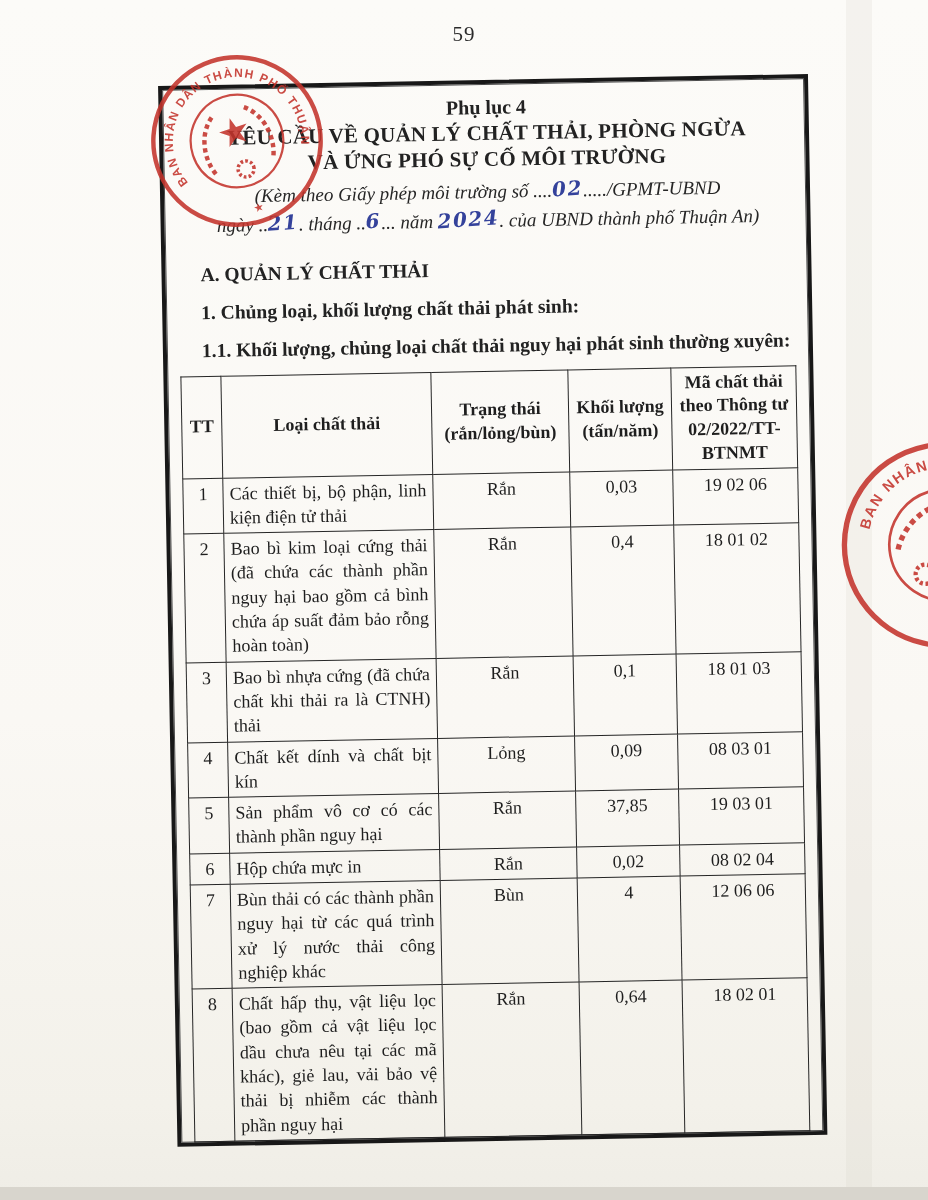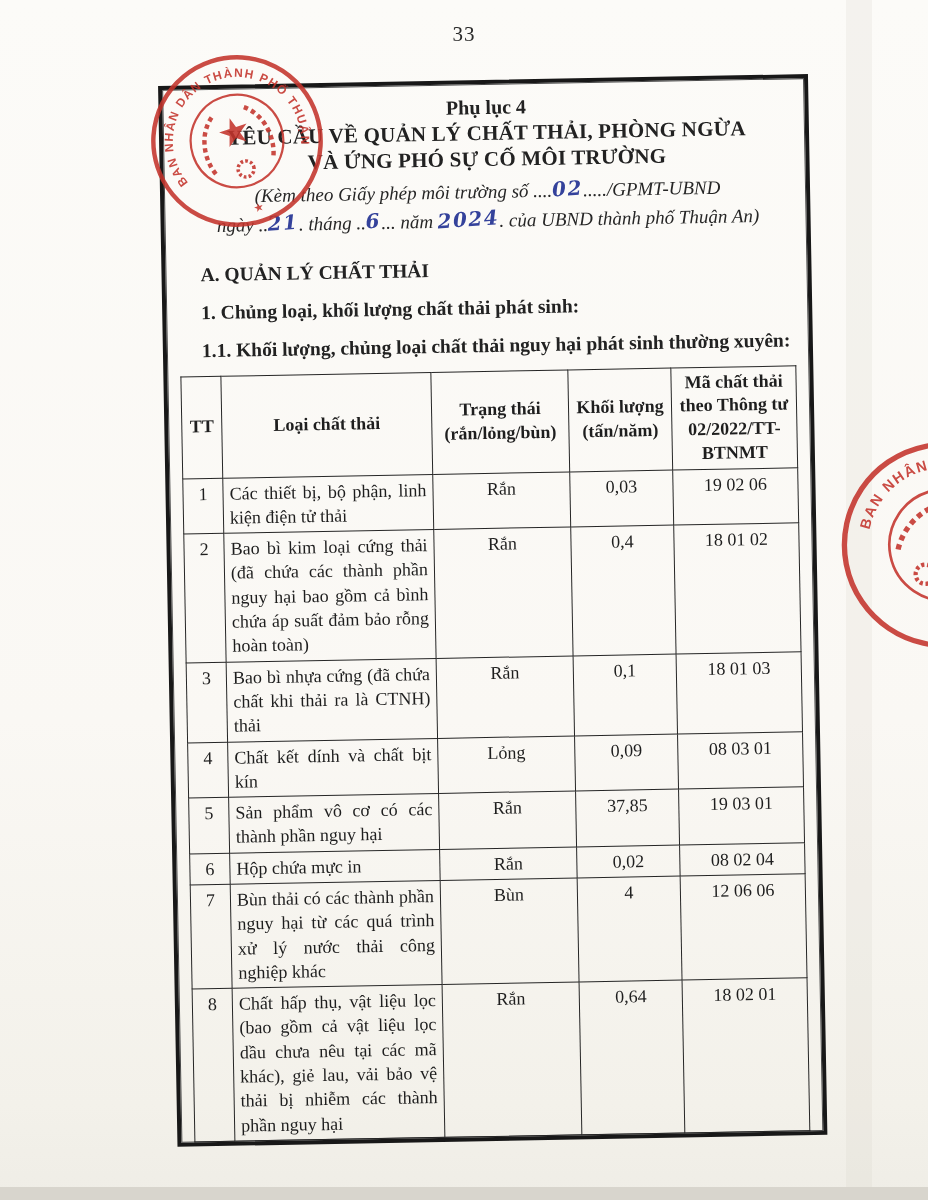--- a/index.html
+++ b/index.html
@@ -55,21 +55,21 @@
   .stamp{position:absolute;pointer-events:none;opacity:0.88;}
   .stamp-topleft{left:148px;top:52px;width:178px;height:178px;transform:rotate(-18deg);}
   .stamp-right{left:838px;top:438px;width:214px;height:214px;transform:rotate(34deg);}
 </style>
 </head>
 <body>
 
 <div class="scan-side-band"></div>
 <div class="scan-bottom-strip"></div>
 
-<div class="page-number">33</div>
+<div class="page-number">59</div>
 
 <div class="frame">
   <div class="frame-inner">
 
     <div class="hdr hdr-appendix">Phụ lục 4</div>
     <div class="hdr hdr-title">YÊU CẦU VỀ QUẢN LÝ CHẤT THẢI, PHÒNG NGỪA</div>
     <div class="hdr hdr-title">VÀ ỨNG PHÓ SỰ CỐ MÔI TRƯỜNG</div>
 
     <div class="subtitle">
       <span>(Kèm theo Giấy phép môi trường số ....</span><span class="hw">02</span><span>...../GPMT-UBND</span><br>

